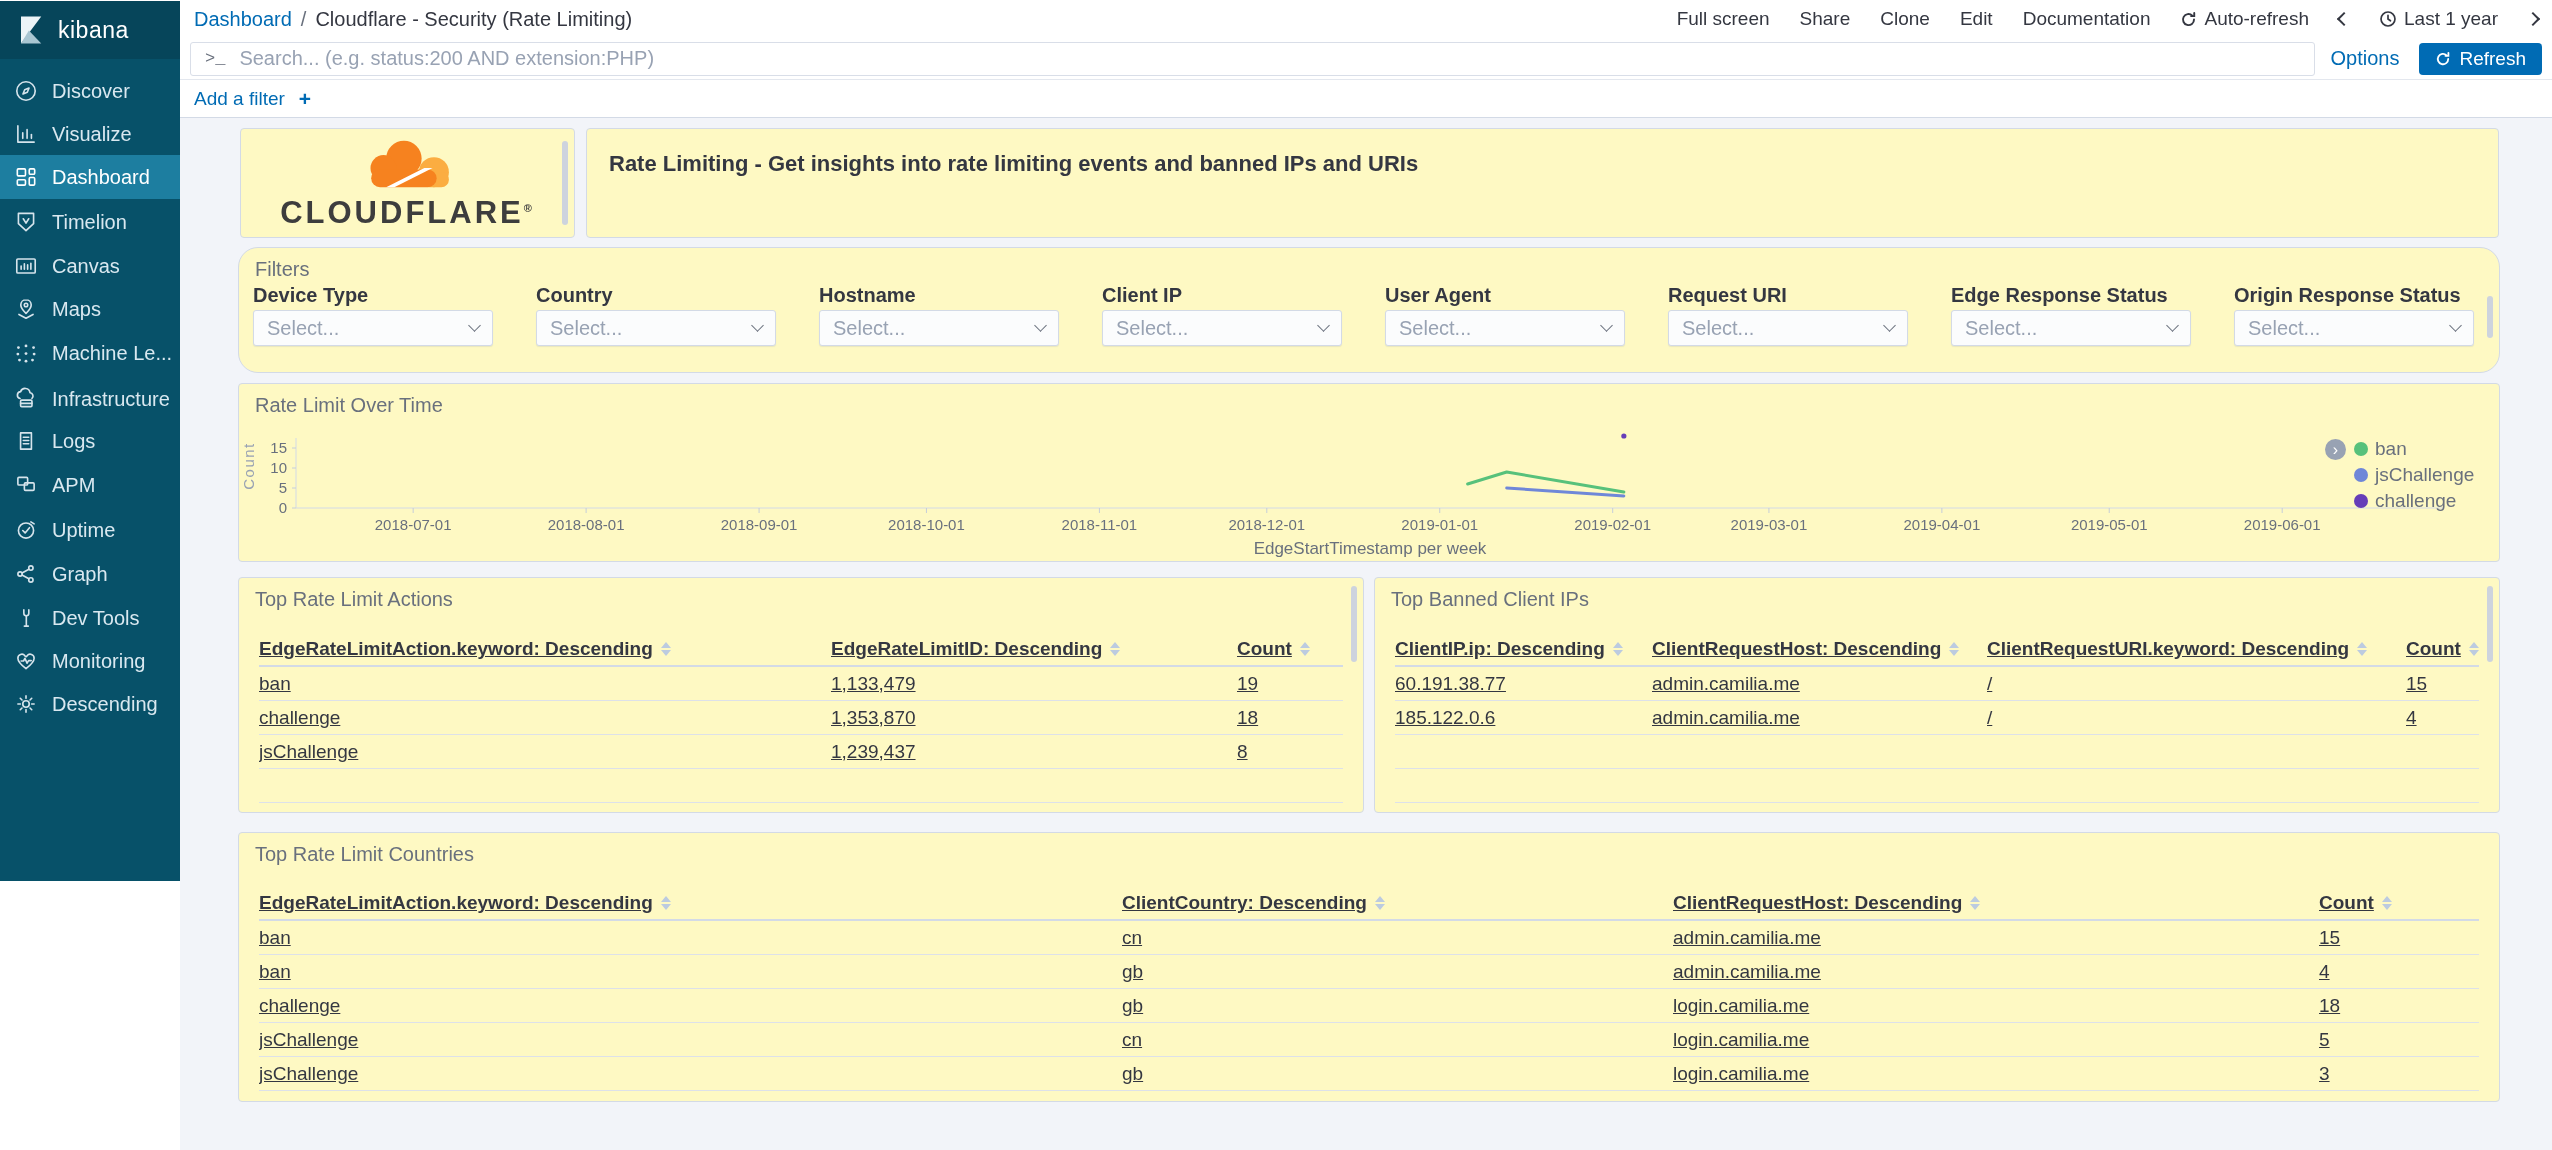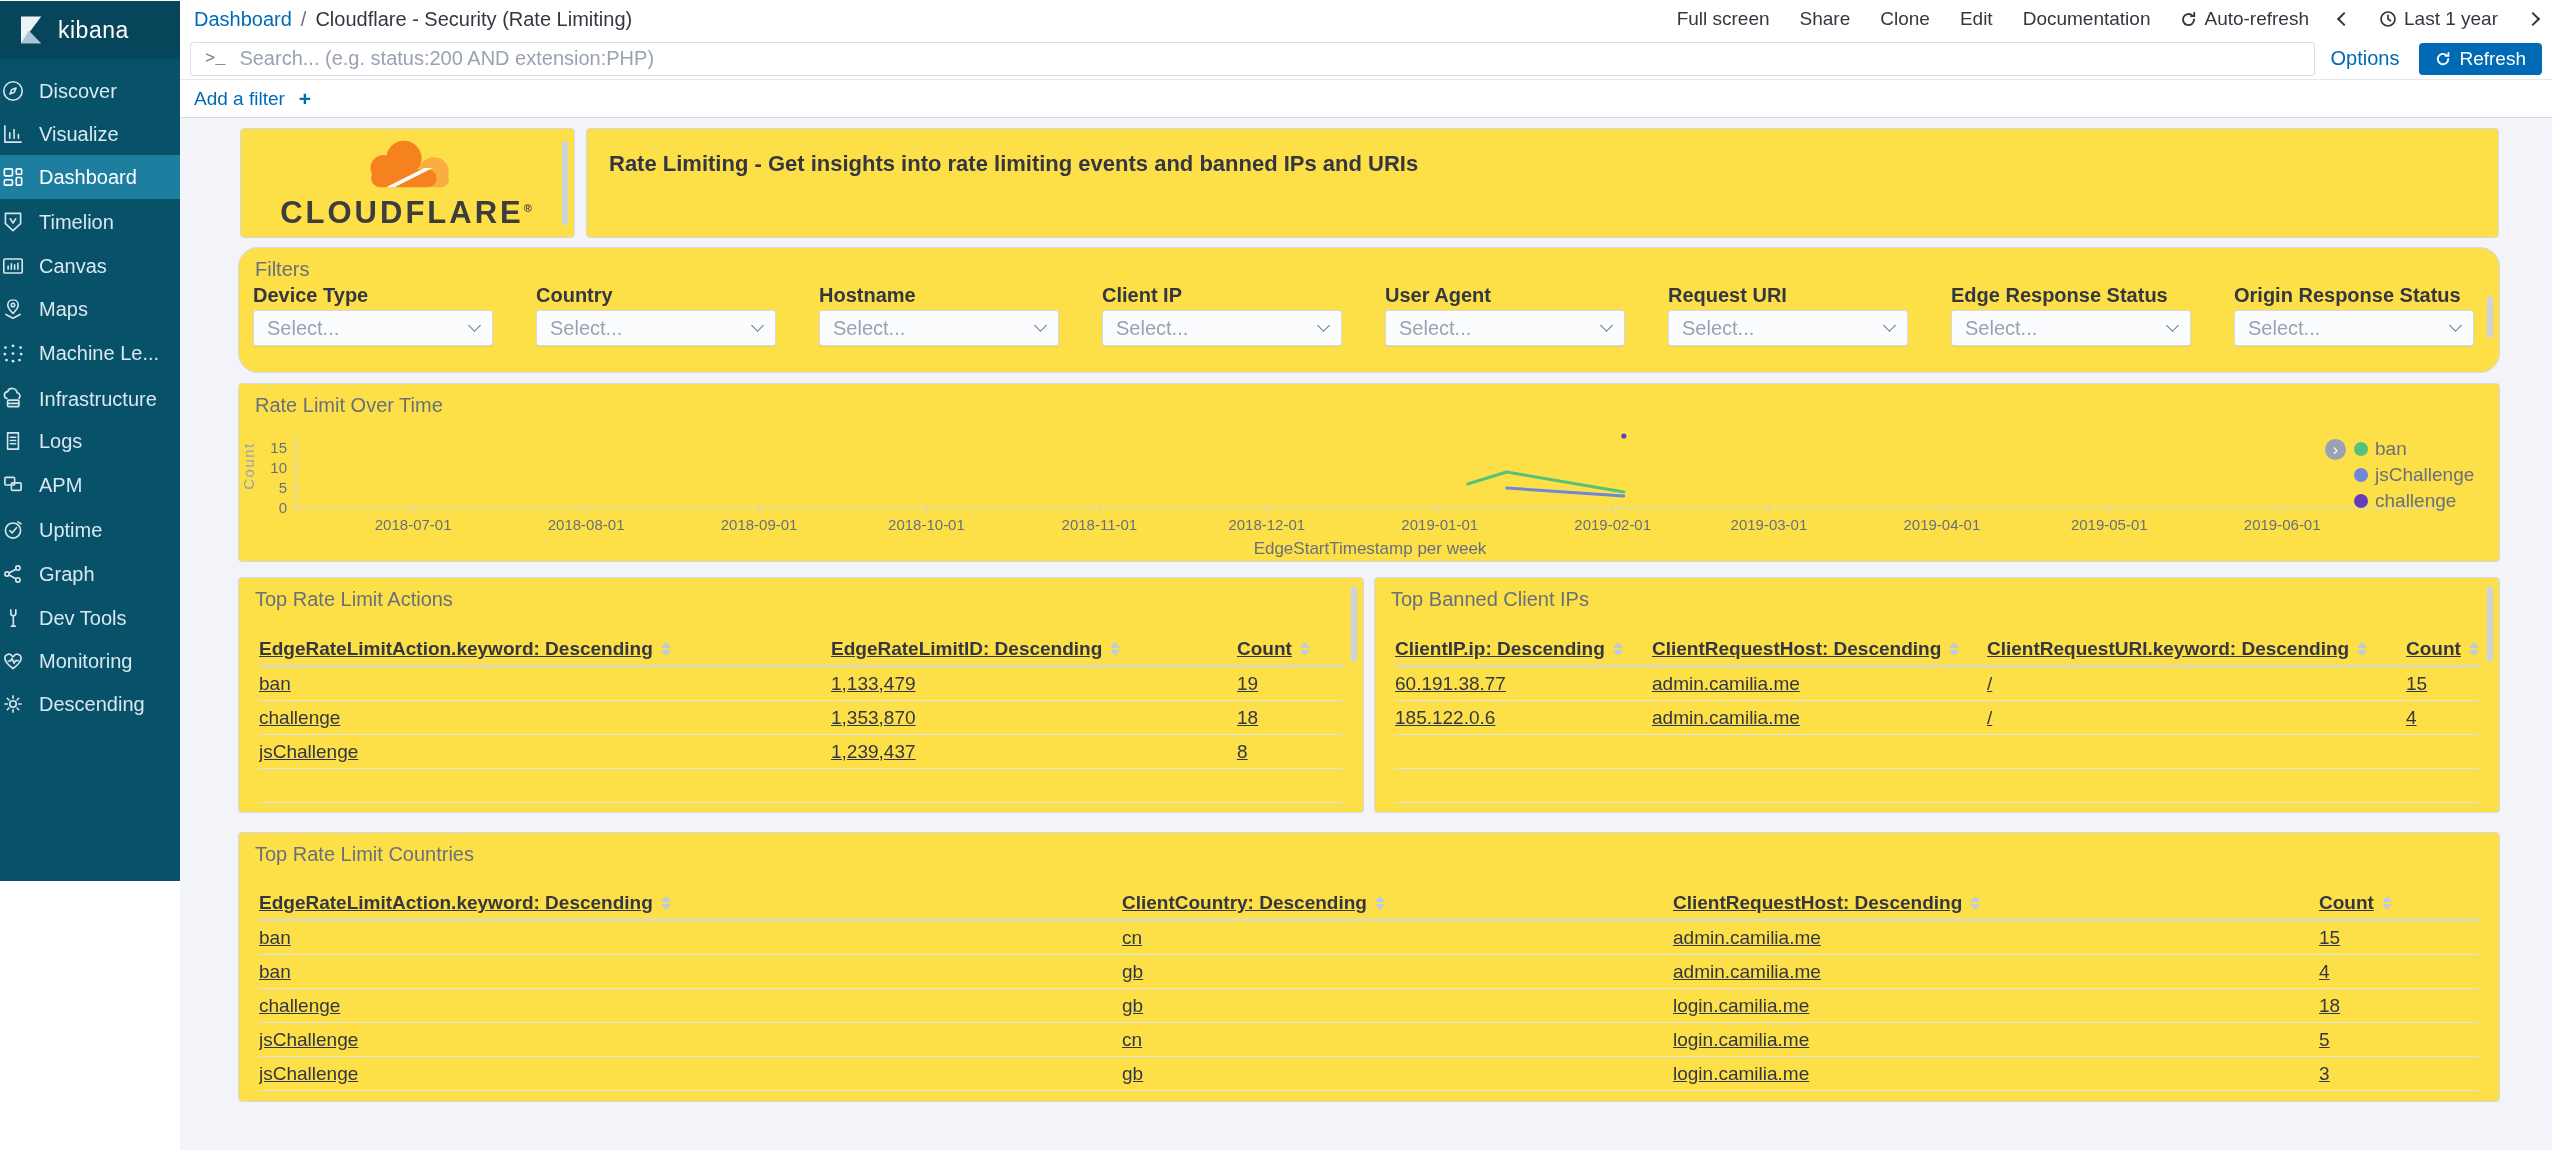--- a/index.html
+++ b/index.html
@@ -3,21 +3,21 @@
 <meta charset="utf-8">
 <style>
   * { box-sizing: border-box; margin: 0; padding: 0; }
   html,body { width:2552px; height:1150px; overflow:hidden; }
   body { position:relative; font-family:"Liberation Sans", sans-serif; background:#fff; color:#343741; }
 
   
   .sidebar { position:absolute; left:0; top:1px; width:180px; height:880px; background:#075169; z-index:5; }
   .logo-strip { position:absolute; top:0; left:0; right:0; height:58px; background:#06455A; display:flex; align-items:center; gap:10px; padding-left:12px; }
   .logo-strip .kname { color:#fff; font-size:23px; letter-spacing:0.5px; }
-  .side-item { position:absolute; left:0; width:180px; height:44px; display:flex; align-items:center; gap:13px; color:#D9E8F0; font-size:20px; cursor:pointer; white-space:nowrap; overflow:hidden; }
+  .side-item { position:absolute; left:0; width:180px; height:44px; display:flex; align-items:center; gap:13px; padding-left:13px; color:#D9E8F0; font-size:20px; cursor:pointer; white-space:nowrap; overflow:hidden; }
   .side-item.active { background:#1D7EA0; color:#fff; }
   .side-item .icn { display:flex; width:26px; height:26px; flex:0 0 26px; }
 
   
   .topbar { position:absolute; left:180px; top:0; width:2372px; height:118px; background:#fff; }
   .crumb-row { height:38px; display:flex; align-items:center; padding:0 14px; }
   .crumb-left { display:flex; align-items:center; gap:9px; font-size:20px; }
   .crumb-link { color:#006BB4; cursor:pointer; }
   .crumb-sep { color:#69707D; }
   .crumb-current { color:#343741; }
@@ -34,21 +34,21 @@
   .search-box input::placeholder { color:#98A2B3; }
   .options-link { color:#006BB4; font-size:20px; margin:0 20px 0 16px; cursor:pointer; }
   .refresh-btn { height:32px; padding:0 16px; background:#006BB4; color:#fff; border:none; border-radius:4px; display:flex; align-items:center; gap:8px; font-size:19px; cursor:pointer; font-family:"Liberation Sans", sans-serif; }
 
   .filterbar-row { height:38px; display:flex; align-items:center; padding:0 14px; border-bottom:1px solid #D3DAE6; }
   .add-filter { color:#006BB4; font-size:19px; cursor:pointer; display:flex; align-items:center; gap:14px; }
   .add-filter .plus { font-weight:700; font-size:21px; }
 
   
   .content { position:absolute; left:180px; top:118px; width:2372px; height:1032px; background:#F2F4F9; }
-  .panel { position:absolute; background:#fde047; border:1px solid #D3DAE6; border-radius:4px; }
+  .panel { position:absolute; background:#fef9c3; border:1px solid #D3DAE6; border-radius:4px; }
   .panel-title { position:absolute; left:16px; top:10px; font-size:20px; color:#69707D; white-space:nowrap; }
   .thumb { position:absolute; width:6px; background:#CDD3DE; border-radius:3px; }
 
   
   .p-logo { left:60px; top:10px; width:335px; height:110px; }
   .cf-wrap { position:absolute; left:0; top:6px; width:100%; text-align:center; }
   .cf-word { margin-top:-6px; font-size:31px; font-weight:700; letter-spacing:3px; color:#3D3D3D; }
   .cf-word sup { font-size:11px; }
 
   

